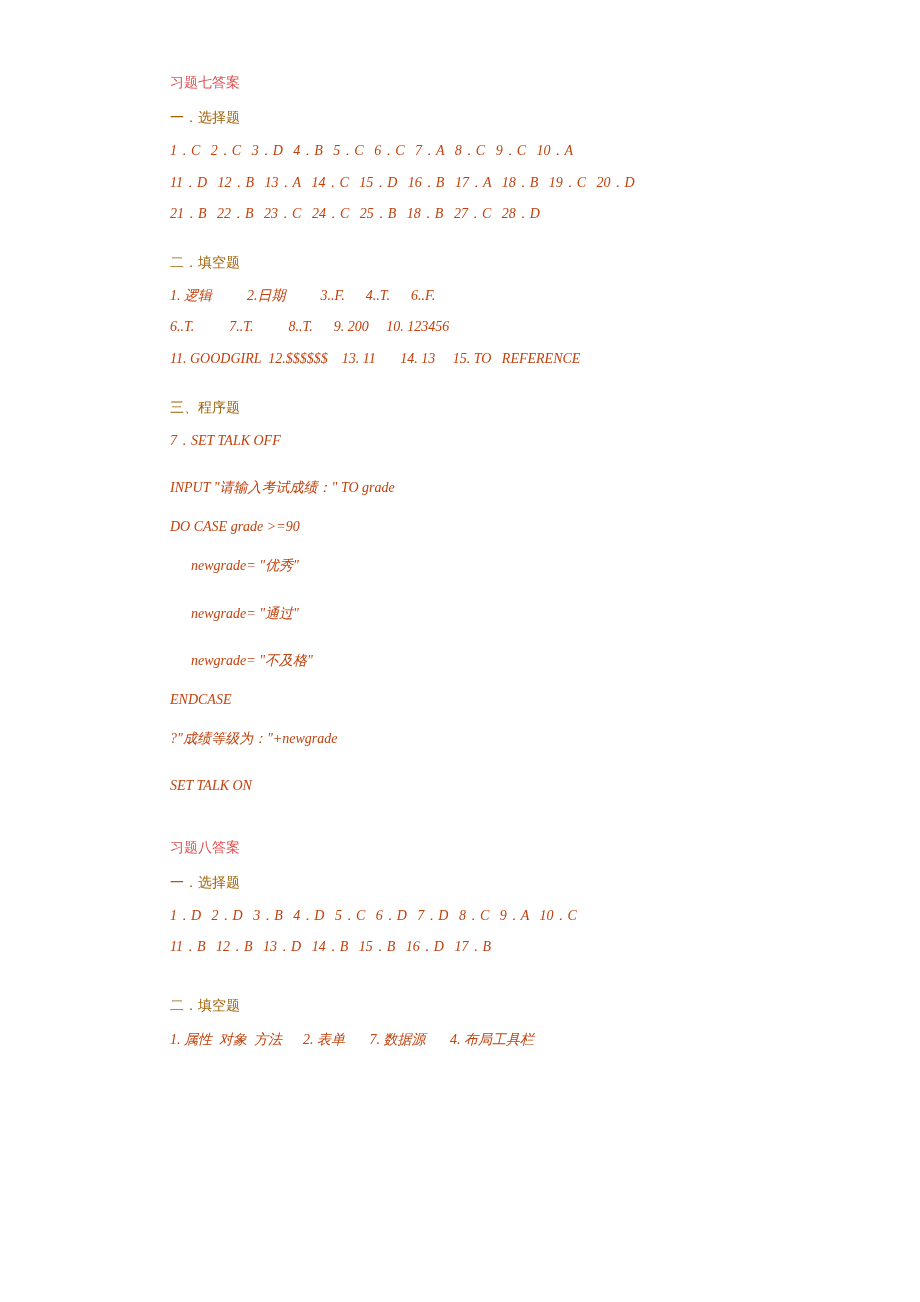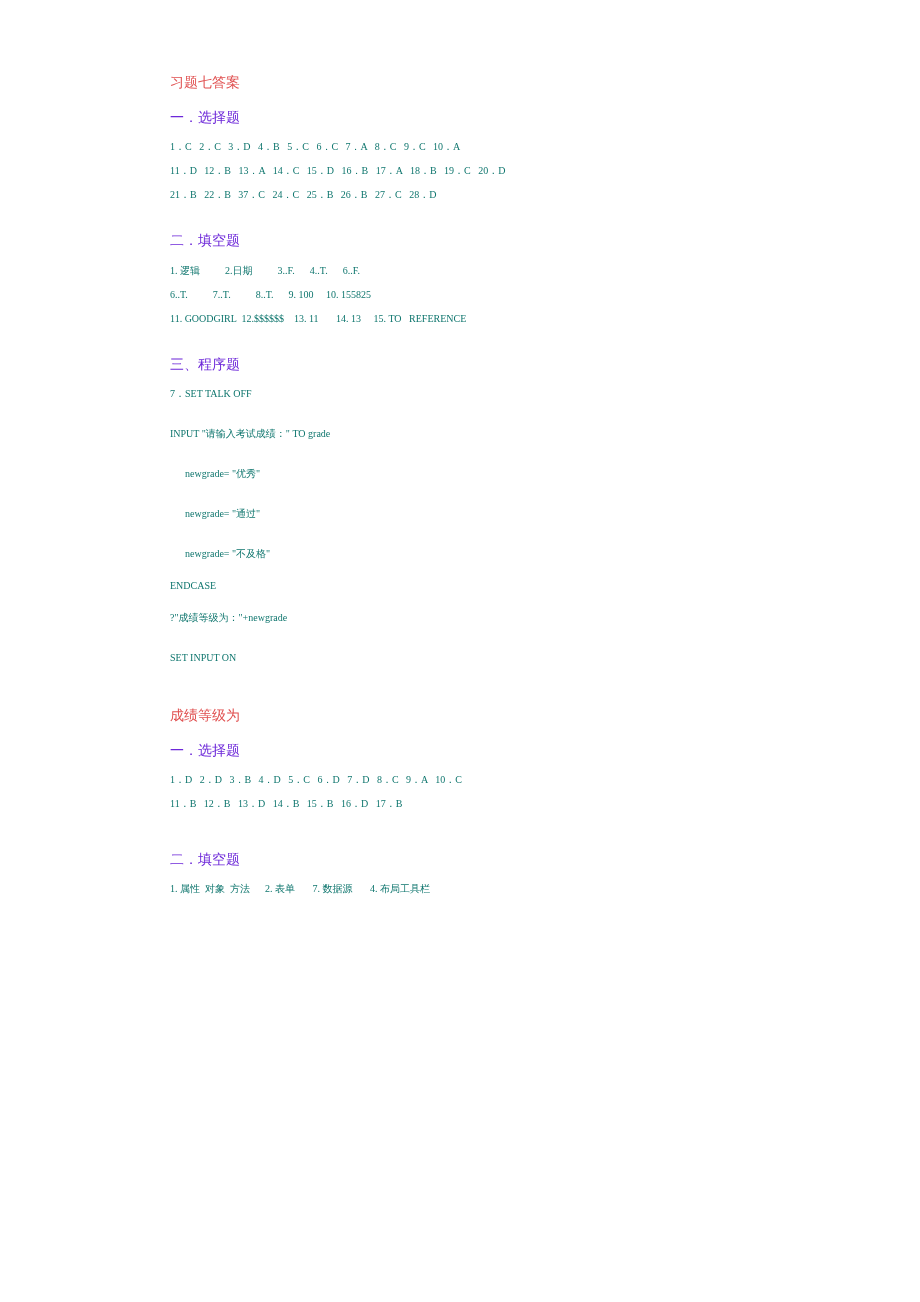--- a/index.html
+++ b/index.html
@@ -18,84 +18,86 @@
       line-height: 1.8;
     }
     .section-title {
       font-size: 14px;
       color: #e05050;
       margin-bottom: 10px;
       margin-top: 10px;
     }
     .sub-title {
       font-size: 14px;
-      color: #6d28d9;
+      color: #a16207;
       margin-bottom: 8px;
       margin-top: 8px;
     }
     .line {
       margin-bottom: 6px;
-      color: #0f766e;
-      font-size: 10px;
+      color: #c2410c;
+      font-size: 14px;
       white-space: pre-wrap;
+      font-style: italic;
     }
     .spacer {
       height: 10px;
     }
     .spacer-lg {
       height: 20px;
     }
   </style>
 </head>
 <body>
 
 <div class="section-title">习题七答案</div>
 
 <div class="sub-title">一．选择题</div>
 <div class="line">1．C   2．C   3．D   4．B   5．C   6．C   7．A   8．C   9．C   10．A</div>
 <div class="line">11．D   12．B   13．A   14．C   15．D   16．B   17．A   18．B   19．C   20．D</div>
-<div class="line">21．B   22．B   37．C   24．C   25．B   26．B   27．C   28．D</div>
+<div class="line">21．B   22．B   23．C   24．C   25．B   18．B   27．C   28．D</div>
 
 <div class="spacer"></div>
 
 <div class="sub-title">二．填空题</div>
 <div class="line">1. 逻辑          2.日期          3..F.      4..T.      6..F.</div>
-<div class="line">6..T.          7..T.          8..T.      9. 100     10. 155825</div>
+<div class="line">6..T.          7..T.          8..T.      9. 200     10. 123456</div>
 <div class="line">11. GOODGIRL  12.$$$$$$    13. 11       14. 13     15. TO   REFERENCE</div>
 
 <div class="spacer"></div>
 
 <div class="sub-title">三、程序题</div>
 
 <div id="program-lines">
     <div class="line">7．SET TALK OFF</div>
     <div style="height: 8px;"></div>
     <div style="height: 8px;"></div>
     <div class="line">INPUT "请输入考试成绩：" TO grade</div>
     <div style="height: 8px;"></div>
+    <div class="line">DO CASE grade &gt;=90</div>
     <div style="height: 8px;"></div>
     <div class="line">      newgrade= "优秀"</div>
     <div style="height: 8px;"></div>
     <div style="height: 8px;"></div>
     <div class="line">      newgrade= "通过"</div>
     <div style="height: 8px;"></div>
     <div style="height: 8px;"></div>
     <div class="line">      newgrade= "不及格"</div>
     <div style="height: 8px;"></div>
     <div class="line">ENDCASE</div>
     <div style="height: 8px;"></div>
     <div class="line">?"成绩等级为："+newgrade</div>
     <div style="height: 8px;"></div>
     <div style="height: 8px;"></div>
-    <div class="line">SET INPUT ON</div>
+    <div class="line">SET TALK ON</div>
   </div>
 
 <div class="spacer-lg"></div>
 
-<div class="section-title">成绩等级为</div>
+<div class="section-title">习题八答案</div>
 
 <div class="sub-title">一．选择题</div>
 <div class="line">1．D   2．D   3．B   4．D   5．C   6．D   7．D   8．C   9．A   10．C</div>
 <div class="line">11．B   12．B   13．D   14．B   15．B   16．D   17．B</div>
 
 <div class="spacer-lg"></div>
 
 <div class="sub-title">二．填空题</div>
 <div class="line">1. 属性  对象  方法      2. 表单       7. 数据源       4. 布局工具栏</div>
 

